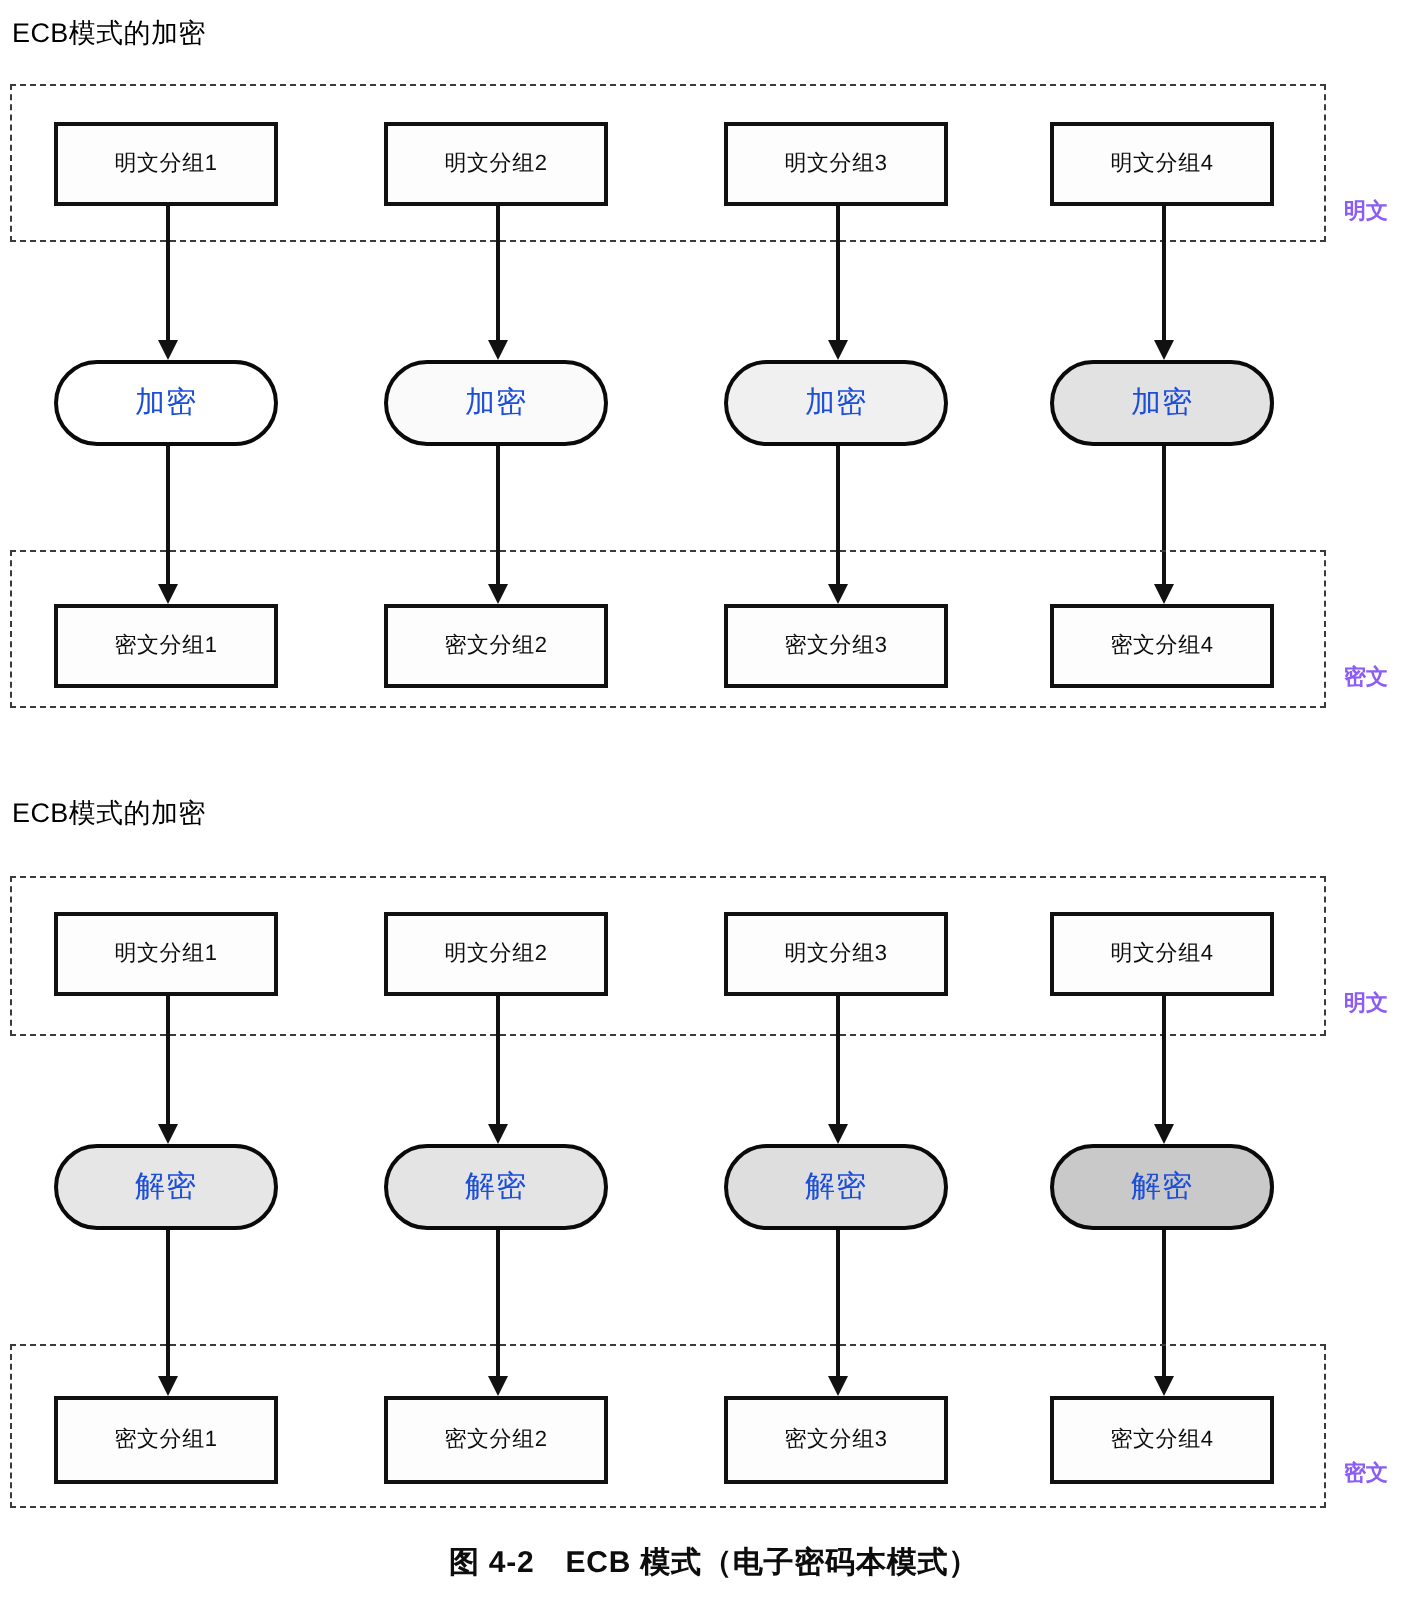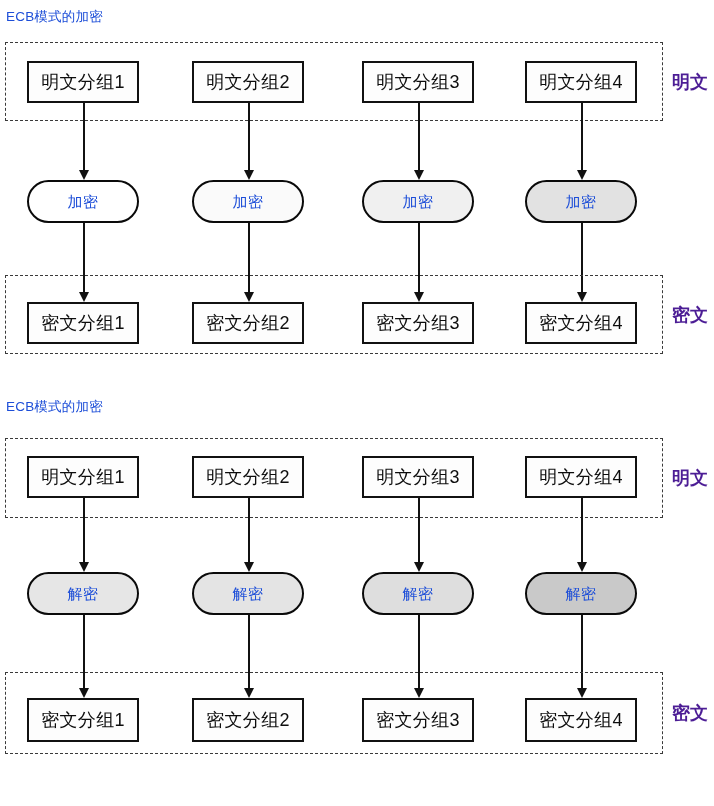--- a/index.html
+++ b/index.html
@@ -19,52 +19,53 @@
     overflow: hidden;
     background: #ffffff;
   }
 
   
   .section-heading {
     position: absolute;
     font-size: 13.5px;
     line-height: 18px;
     letter-spacing: 0.2px;
-    color: #1d4ed8;
+    color: #000000;
     white-space: nowrap;
   }
 
   
   .dashed-group {
     position: absolute;
     border: 1.3px dashed #3a3a3a;
     box-sizing: border-box;
     background: transparent;
   }
 
   
   .side-label {
     position: absolute;
-    font-size: 18px;
+    font-size: 11px;
     line-height: 18px;
     font-weight: 700;
-    color: #4c1d95;
-    white-space: nowrap;
+    color: #8b5cf6;
+    white-space: nowrap;
+    margin-top: 24px;
   }
 
   
   .block {
     position: absolute;
     box-sizing: border-box;
     border: 2.4px solid #111111;
     background: #fdfdfd;
     display: flex;
     align-items: center;
     justify-content: center;
-    font-size: 18px;
+    font-size: 11px;
     line-height: 20px;
     color: #0d0d0d;
     letter-spacing: 0.3px;
     white-space: nowrap;
   }
 
   
   .op-node {
     position: absolute;
     box-sizing: border-box;
@@ -227,14 +228,15 @@
   </div>
 
   <div class="dashed-group" style="left:5px; top:672px; width:658px; height:82px;"></div>
   <div class="side-label" style="left:672px; top:704px;">密文</div>
 
   <div class="block" style="left:27px; top:698px; width:112px; height:44px;">密文分组1</div>
   <div class="block" style="left:192px; top:698px; width:112px; height:44px;">密文分组2</div>
   <div class="block" style="left:362px; top:698px; width:112px; height:44px;">密文分组3</div>
   <div class="block" style="left:525px; top:698px; width:112px; height:44px;">密文分组4</div>
 
+  <div class="caption" style="top:771px;">图 4-2　ECB 模式（电子密码本模式）</div>
 
 </div>
 
 </body></html>

